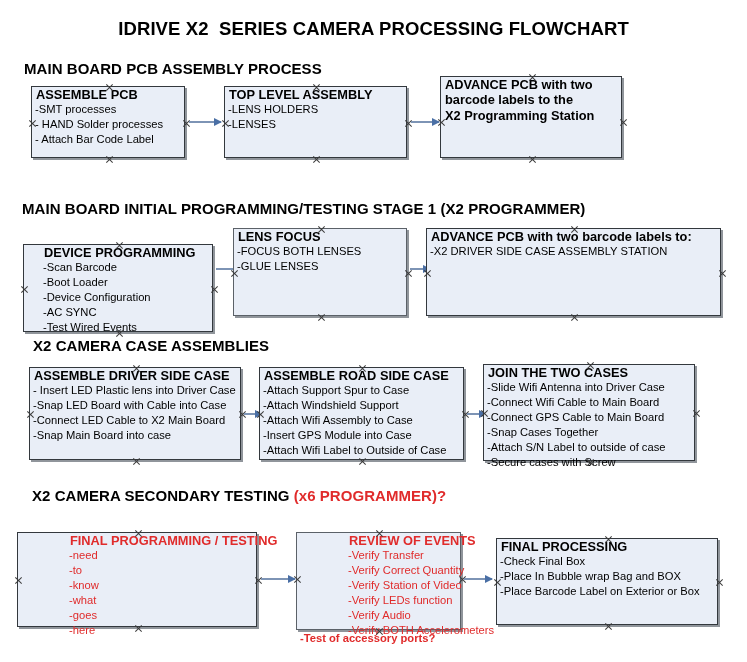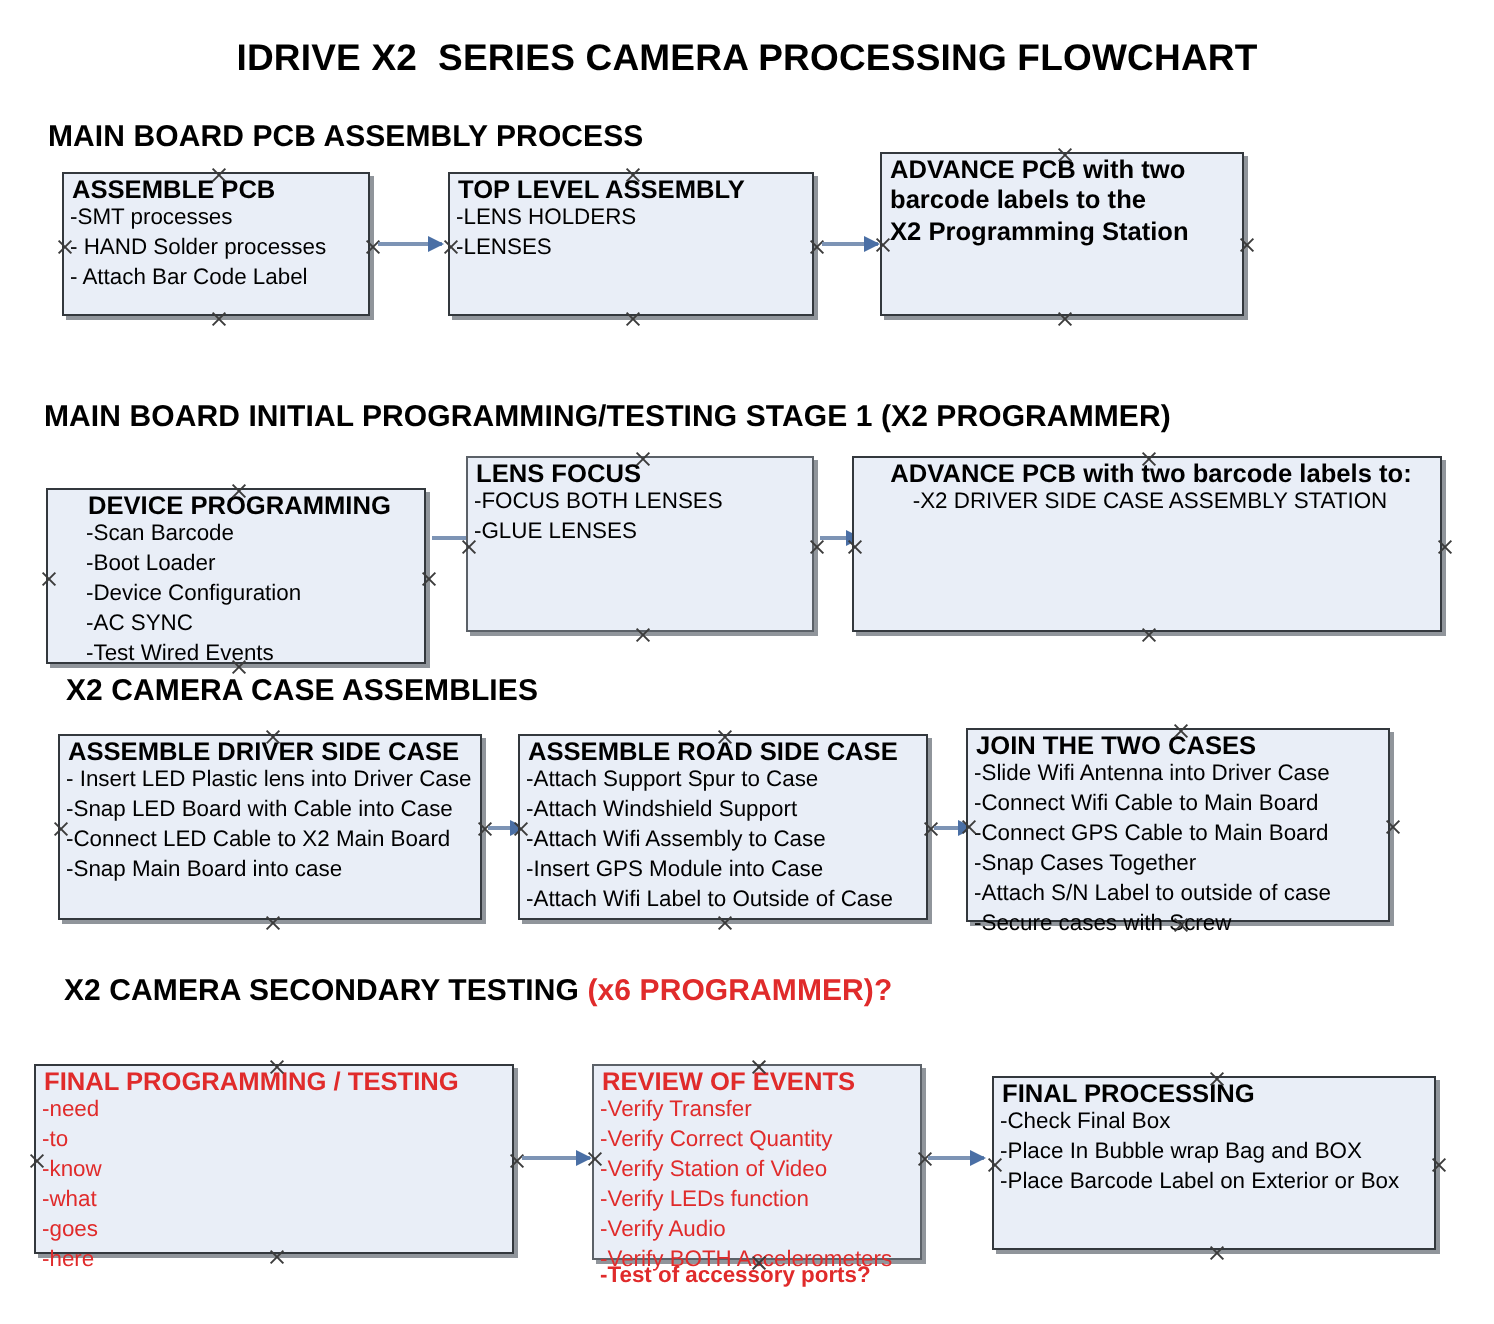--- a/index.html
+++ b/index.html
@@ -65,21 +65,21 @@
     padding: 1px 0 0 4px;
   }
   .fbox .blines {
     padding: 0 0 0 3px;
   }
   .fbox .bline {
     font-size: 11.2px;
     line-height: 1.34;
     white-space: nowrap;
   }
-  .fbox.red .btitle, .fbox.red .bline { color: #e02b2b; }
+  .fbox.red .btitle, .fbox.red .bline { color: #e02b2b; margin-left: 48px; }
 
   .fbox .overflow-line {
     position: absolute;
     left: 3px;
     font-size: 11.2px;
     line-height: 1.34;
     white-space: nowrap;
     color: #e02b2b;
     font-weight: bold;
   }
@@ -198,21 +198,21 @@
       <div class="bline">-GLUE LENSES</div>
     </div>
     <span class="handle" style="left:87px; top:0px;"></span>
     <span class="handle" style="left:87px; top:88px;"></span>
     <span class="handle" style="left:0px; top:44px;"></span>
     <span class="handle" style="left:174px; top:44px;"></span>
   </div>
 
   <div class="arrow" style="left:410px; top:268px; width:20px;"></div>
 
-  <div class="fbox" style="left:426px; top:228px; width:295px; height:88px;text-align:center;">
+  <div class="fbox" style="left:426px; top:228px; width:295px; height:88px;">
     <div class="btitle">ADVANCE PCB with two barcode labels to:</div>
     <div class="blines">
       <div class="bline">-X2 DRIVER  SIDE  CASE  ASSEMBLY STATION</div>
     </div>
     <span class="handle" style="left:147px; top:0px;"></span>
     <span class="handle" style="left:147px; top:88px;"></span>
     <span class="handle" style="left:0px; top:44px;"></span>
     <span class="handle" style="left:295px; top:44px;"></span>
   </div>
 

